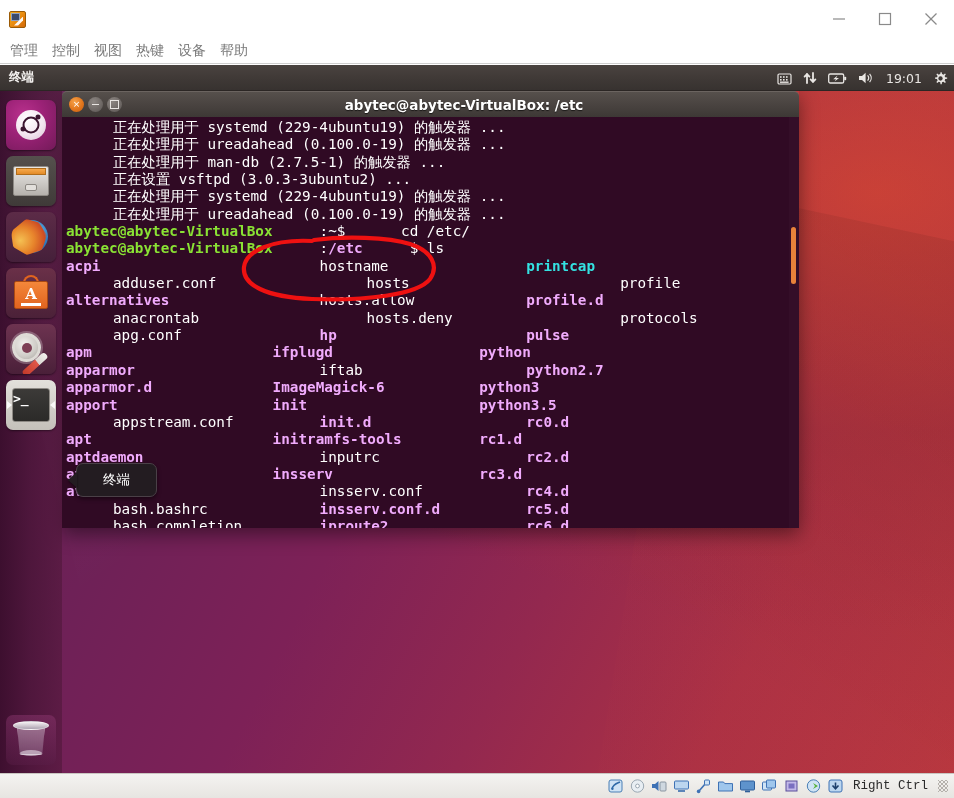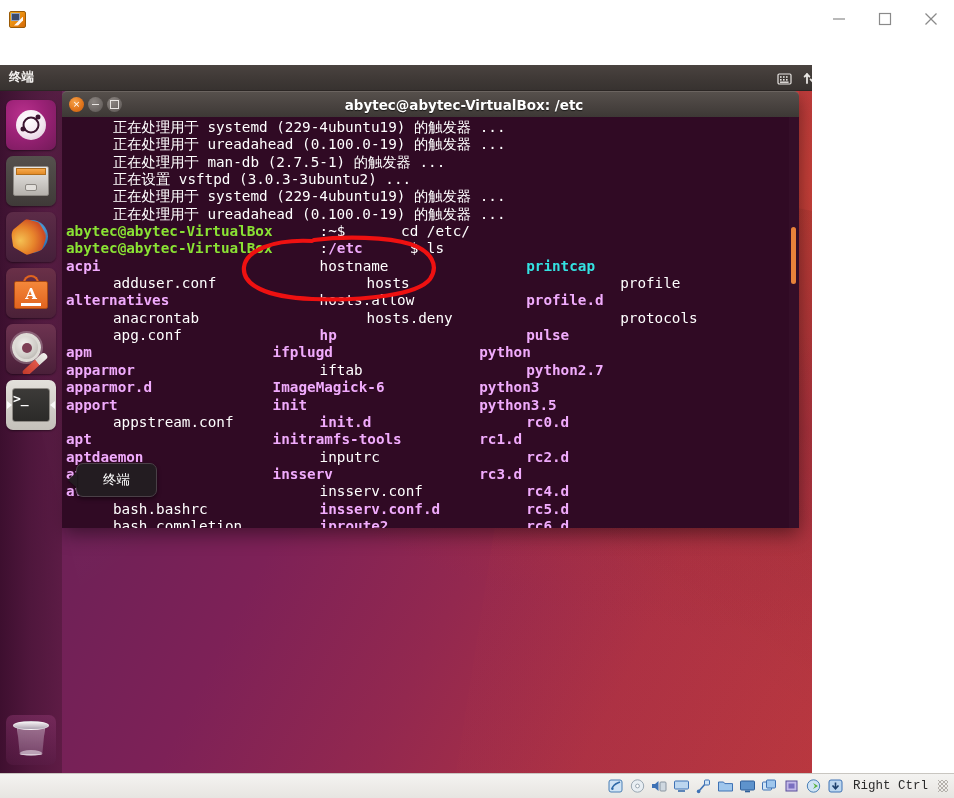--- a/index.html
+++ b/index.html
@@ -49,21 +49,21 @@
     background: #ffffff; display: flex; align-items: center; padding-left: 10px;
     border-bottom: 1px solid #cfcfcf;
   }
   .menu-item {
     font-size: 14px; color: #7a7a7a; margin-right: 14px; white-space: nowrap;
     font-family: "Liberation Sans", "DejaVu Sans", sans-serif;
   }
 
   
   .guest {
-    position: absolute; left: 0; top: 65px; width: 812px; height: 708px;
+    position: absolute; left: 0; top: 65px; width: 954px; height: 708px;
     overflow: hidden;
     background:
       radial-gradient(120% 100% at 92% 18%, rgba(198,62,52,0.92) 0%, rgba(160,44,58,0.55) 34%, rgba(0,0,0,0) 62%),
       linear-gradient(117deg, #5c2150 0%, #6e2157 26%, #7d2157 44%, #93284f 62%, #ac3144 80%, #b8373f 100%);
   }
   .wall-facet {
     position: absolute; pointer-events: none;
   }
   .facet-a {
     left: -60px; top: -40px; width: 420px; height: 820px;
@@ -351,20 +351,28 @@
       </div>
       <div class="winbtn">
         <svg width="14" height="14" viewBox="0 0 14 14">
           <line x1="1.5" y1="1.5" x2="12.5" y2="12.5" stroke="#8a8a8a" stroke-width="1.2"></line>
           <line x1="12.5" y1="1.5" x2="1.5" y2="12.5" stroke="#8a8a8a" stroke-width="1.2"></line>
         </svg>
       </div>
     </div>
   </div>
 
+  <div class="vbox-menubar">
+    <div class="menu-item">管理</div>
+    <div class="menu-item">控制</div>
+    <div class="menu-item">视图</div>
+    <div class="menu-item">热键</div>
+    <div class="menu-item">设备</div>
+    <div class="menu-item">帮助</div>
+  </div>
 
   <div class="guest">
     <div class="wall-facet facet-a"></div>
     <div class="wall-facet facet-b"></div>
     <div class="wall-facet facet-c"></div>
 
     <div class="u-panel">
       <div class="u-panel-title">终端</div>
       <div class="u-indicators">
         <div class="u-ind">

